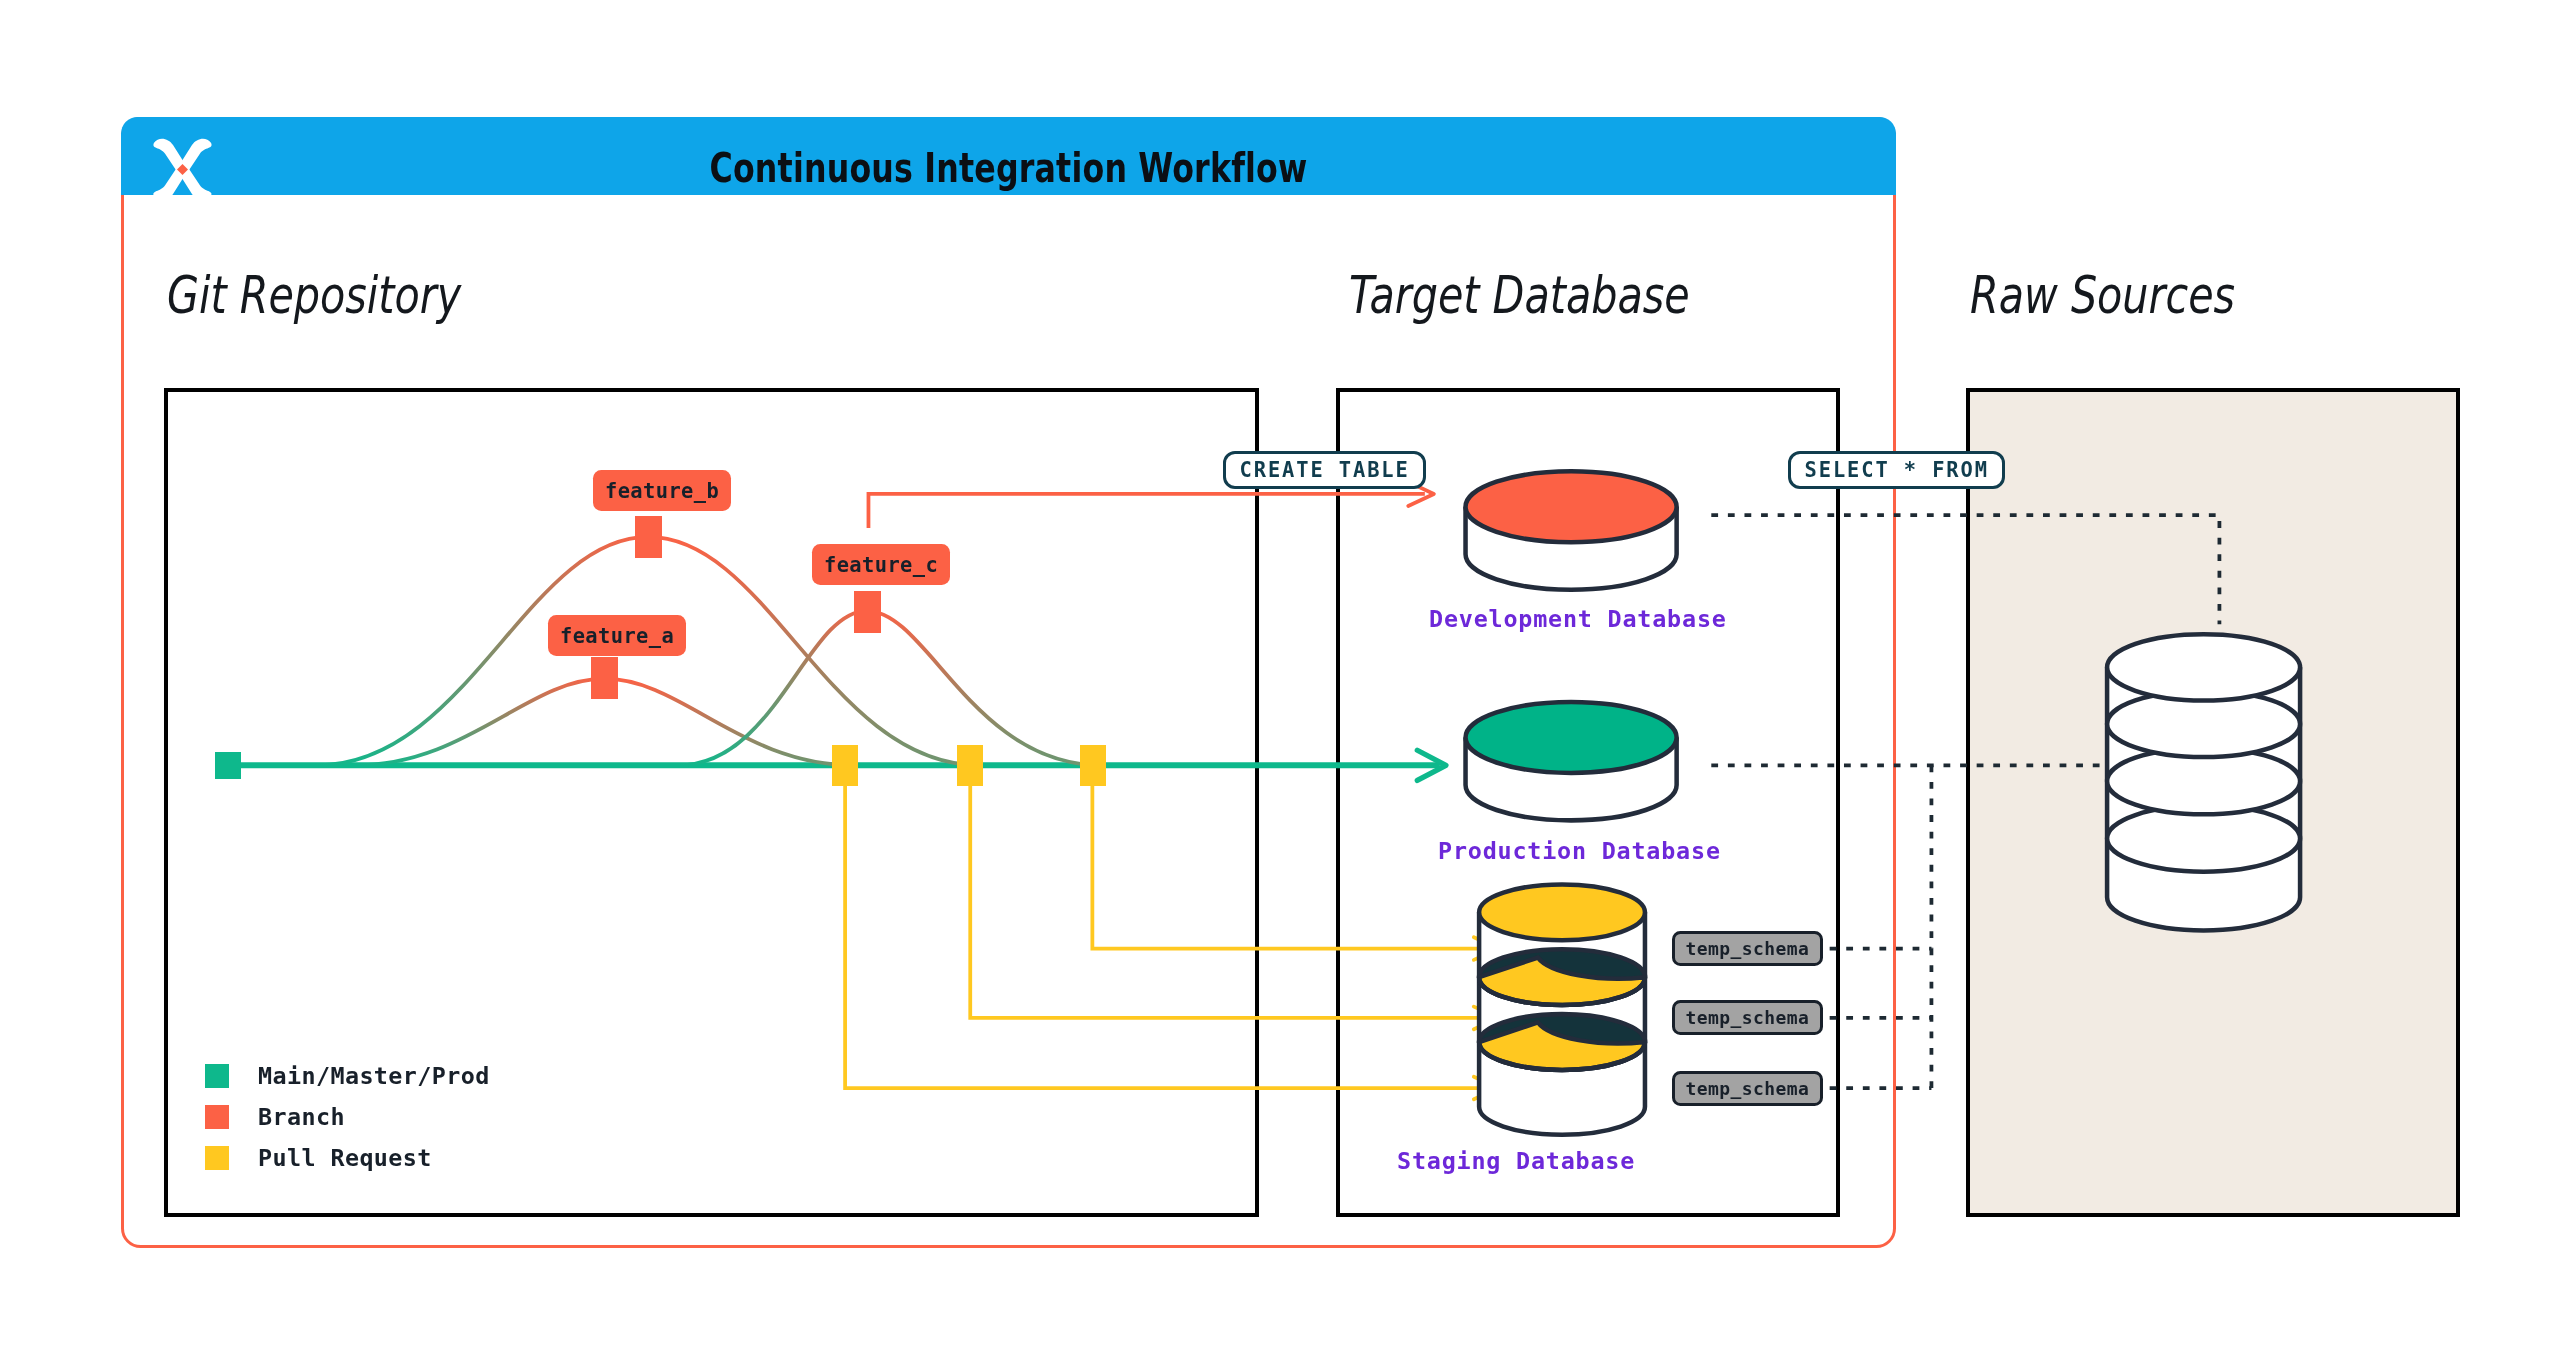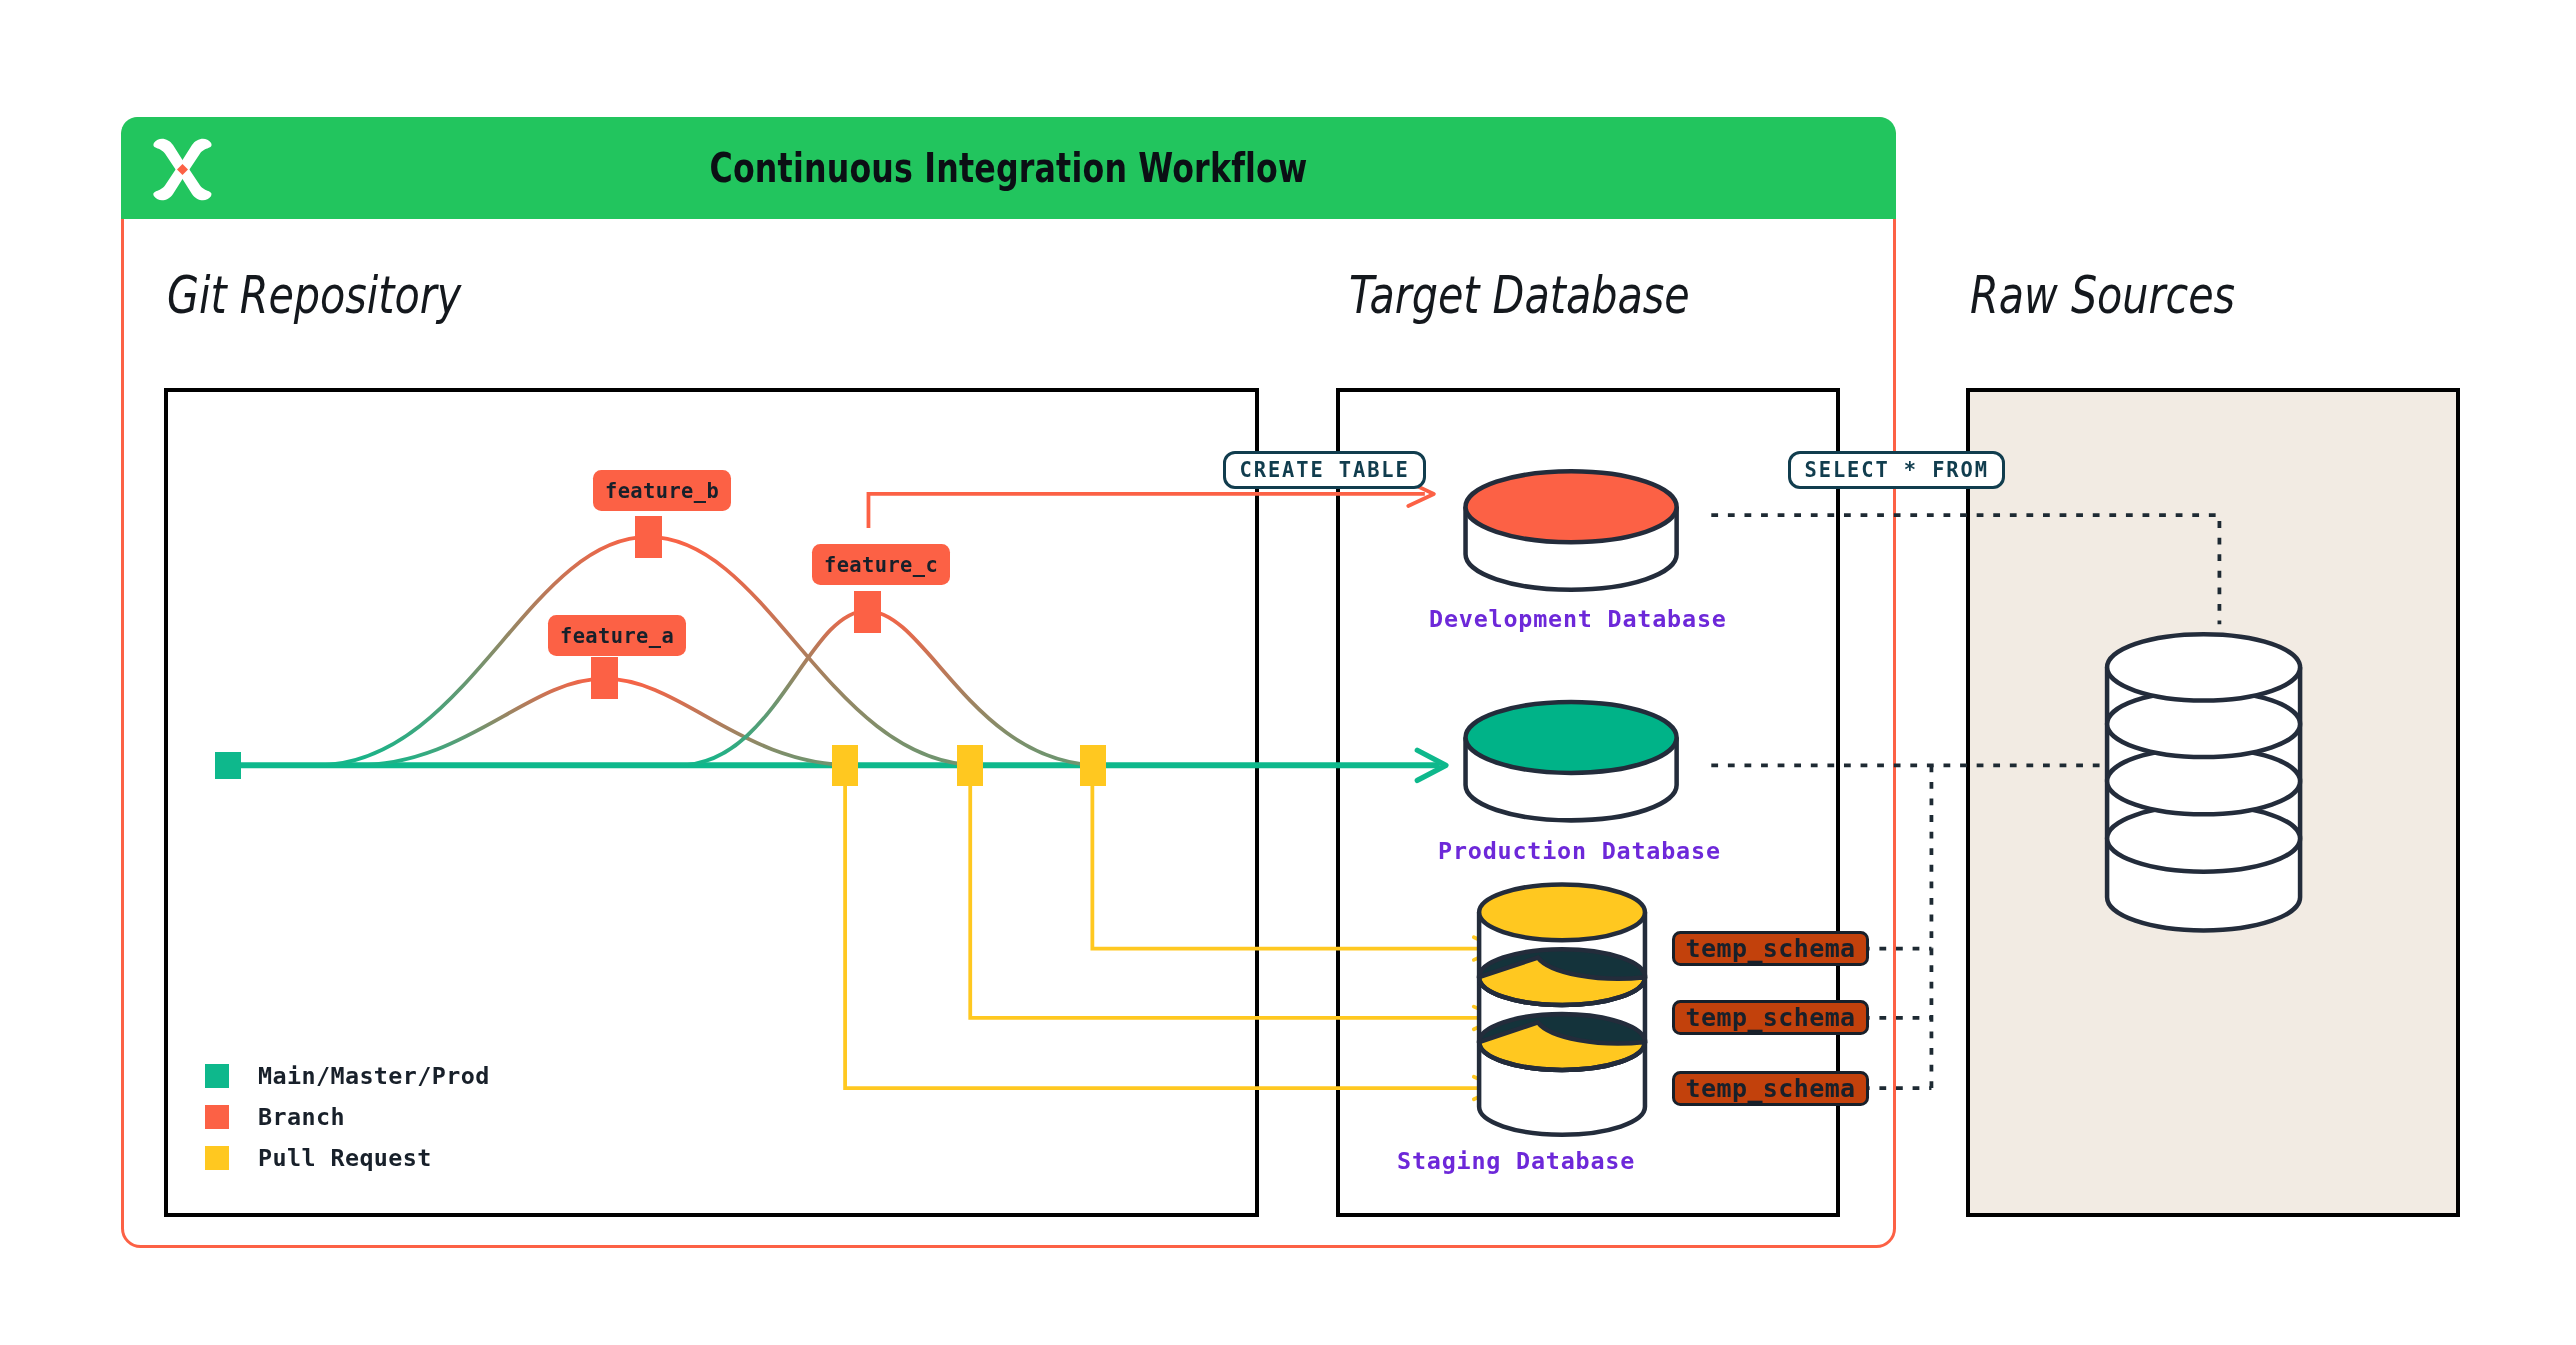--- a/index.html
+++ b/index.html
@@ -4,22 +4,22 @@
 <style>
   html,body{margin:0;padding:0;background:#ffffff;}
   body{width:2576px;height:1346px;position:relative;overflow:hidden;
        font-family:"Liberation Sans", sans-serif;}
   #stage{position:absolute;left:0;top:0;width:2576px;height:1346px;}
   svg.layer{position:absolute;left:0;top:0;width:2576px;height:1346px;overflow:visible;}
 
   
   .frame{position:absolute;left:121px;top:117px;width:1775px;height:1131px;
          border:3.8px solid #FC6145;border-radius:19.6px;box-sizing:border-box;background:#fff;}
-  .titlebar{position:absolute;left:121px;top:117px;width:1775px;height:102px;
-            background:#22c55e;border-radius:16.6px 16.6px 0 0;box-sizing:border-box;}
+  .titlebar{position:absolute;left:121px;top:117px;width:1775px;height:78px;
+            background:#0ea5e9;border-radius:16.6px 16.6px 0 0;box-sizing:border-box;}
   .title{position:absolute;left:0;top:0;width:100%;height:102px;
          display:flex;align-items:center;justify-content:center;
          color:#0b0f14;font-family:"Liberation Sans Narrow","DejaVu Sans Condensed","Liberation Sans",sans-serif;
          font-weight:bold;font-size:40px;letter-spacing:0.2px;
          transform:scaleX(.88);transform-origin:center;}
   .logo{position:absolute;left:143px;top:130px;width:79px;height:79px;}
 
   
   .sec-head{position:absolute;font-family:"Liberation Sans Narrow","DejaVu Sans Condensed","Liberation Sans",sans-serif;
             font-style:italic;font-weight:300;font-size:51px;color:#14181d;white-space:nowrap;
@@ -33,22 +33,22 @@
   .node{position:absolute;box-sizing:border-box;}
 
   
   .pill{position:absolute;display:inline-flex;align-items:center;justify-content:center;
         font-family:"DejaVu Sans Mono","Liberation Mono",monospace;font-weight:bold;
         white-space:nowrap;box-sizing:border-box;}
   .pill.branch{background:#FC6145;color:#18202a;border-radius:8.3px;
                font-size:20.4px;padding:0 12px;height:41px;letter-spacing:0.4px;}
   .pill.sql{background:#ffffff;color:#113D4E;border:3px solid #113D4E;border-radius:12px;
             font-size:20.4px;padding:0 13.6px;height:38px;letter-spacing:1.9px;}
-  .pill.schema{background:#c2410c;color:#18202a;border:3px solid #18202a;border-radius:8.3px;
-               font-size:25px;padding:0 10.6px;height:35px;letter-spacing:0.4px;}
+  .pill.schema{background:#a3a3a3;color:#18202a;border:3px solid #18202a;border-radius:8.3px;
+               font-size:18px;padding:0 10.6px;height:35px;letter-spacing:0.4px;}
 
   
   .db-caption{position:absolute;font-family:"DejaVu Sans Mono","Liberation Mono",monospace;
               font-weight:bold;font-size:23.4px;color:#6d28d9;white-space:nowrap;letter-spacing:0.8px;}
 
   
   .legend{position:absolute;left:205px;top:1055px;}
   .legend-row{display:flex;align-items:center;height:41px;}
   .legend-swatch{width:24px;height:24px;flex:none;}
   .legend-label{margin-left:29px;font-family:"DejaVu Sans Mono","Liberation Mono",monospace;

